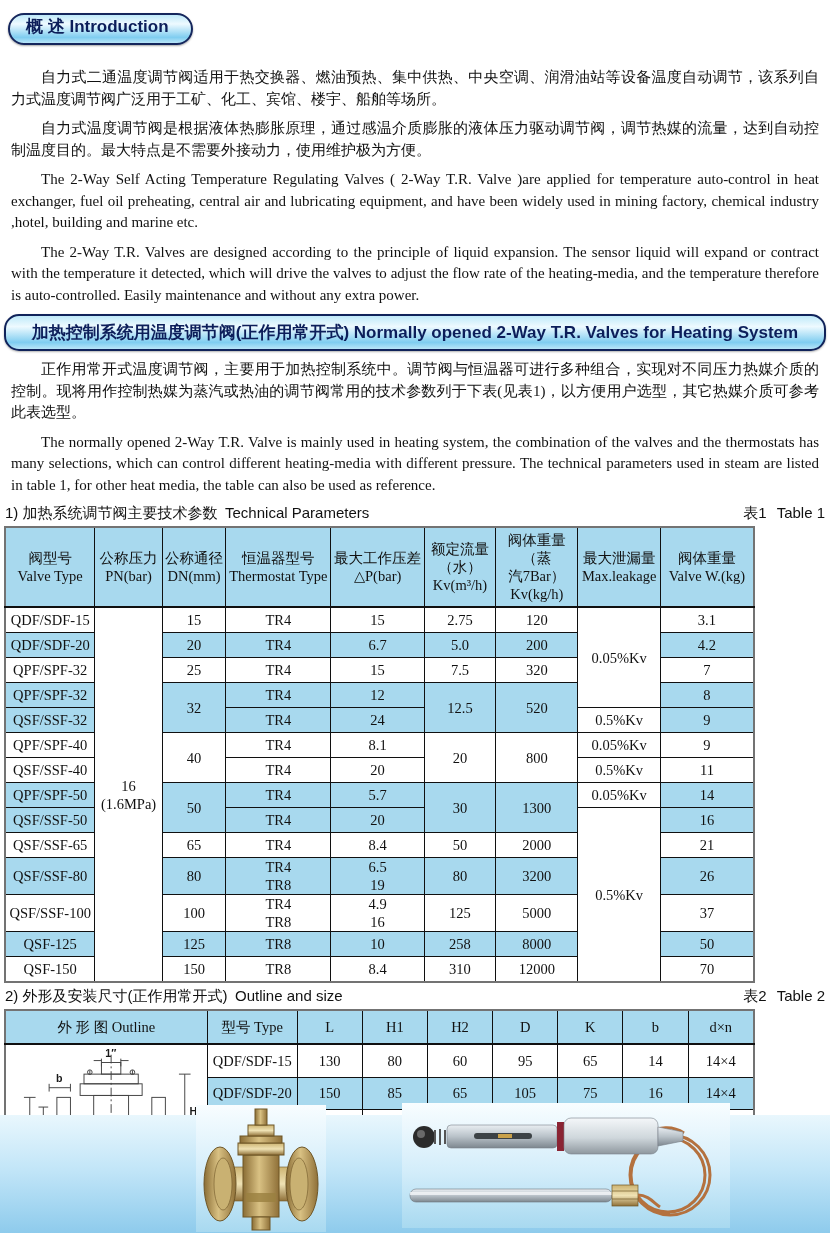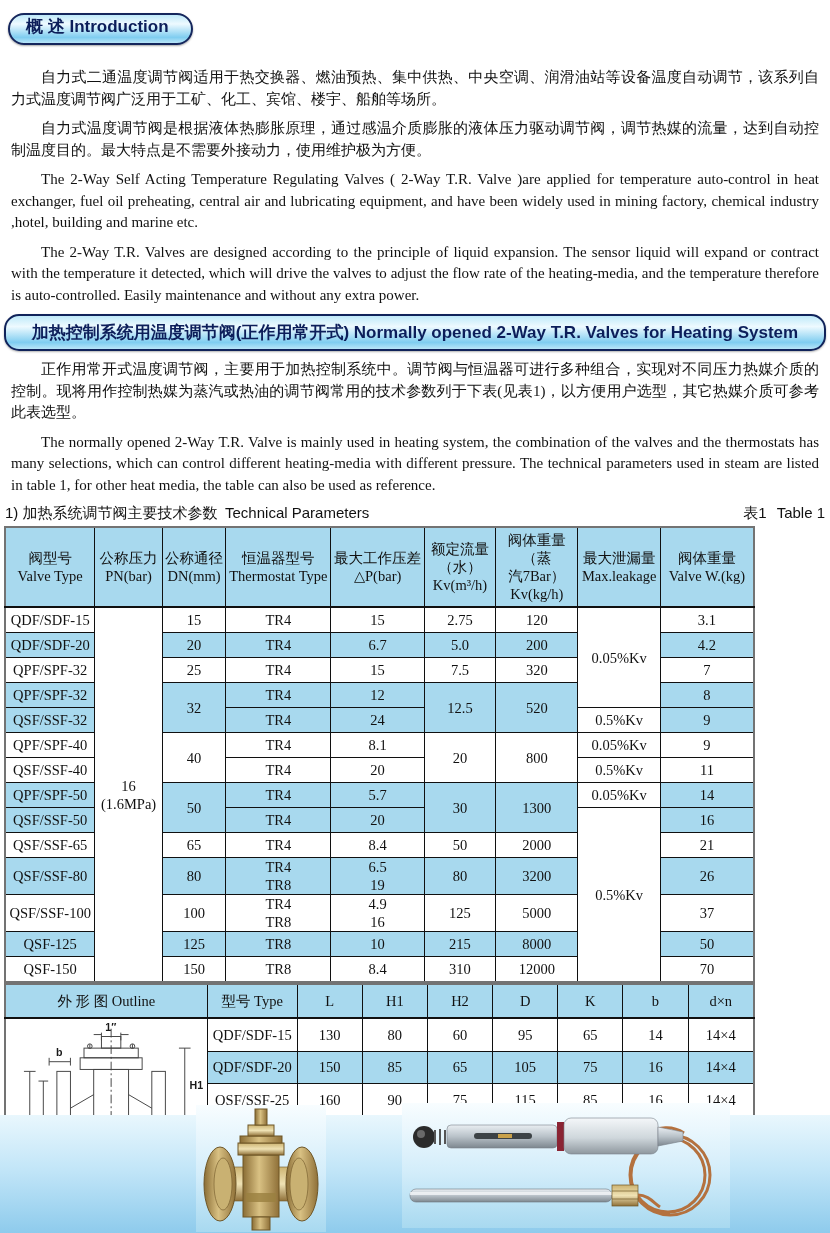--- a/index.html
+++ b/index.html
@@ -418,21 +418,21 @@
           <td>
             <div>125</div>
           </td>
           <td>
             <div>TR8</div>
           </td>
           <td>
             <div>10</div>
           </td>
           <td>
-            <div>215</div>
+            <div>258</div>
           </td>
           <td>
             <div>8000</div>
           </td>
           <td>
             <div>50</div>
           </td>
         </tr>
         <tr class="r-white">
           <td>
@@ -454,20 +454,24 @@
             <div>12000</div>
           </td>
           <td>
             <div>70</div>
           </td>
         </tr>
       </tbody>
     </table>
 
   
+  <div class="tlabel">
+    <span><span class="cn">2) 外形及安装尺寸(正作用常开式)</span>&nbsp;&nbsp;<span class="en">Outline and size</span></span>
+    <span class="ref"><span class="cn">表2</span><span class="en">Table 2</span></span>
+  </div>
   <table id="t2">
       <colgroup>
         <col style="width: 27%;">
         <col style="width: 12%;">
         <col style="width: 8.7%;">
         <col style="width: 8.7%;">
         <col style="width: 8.7%;">
         <col style="width: 8.7%;">
         <col style="width: 8.7%;">
         <col style="width: 8.7%;">

